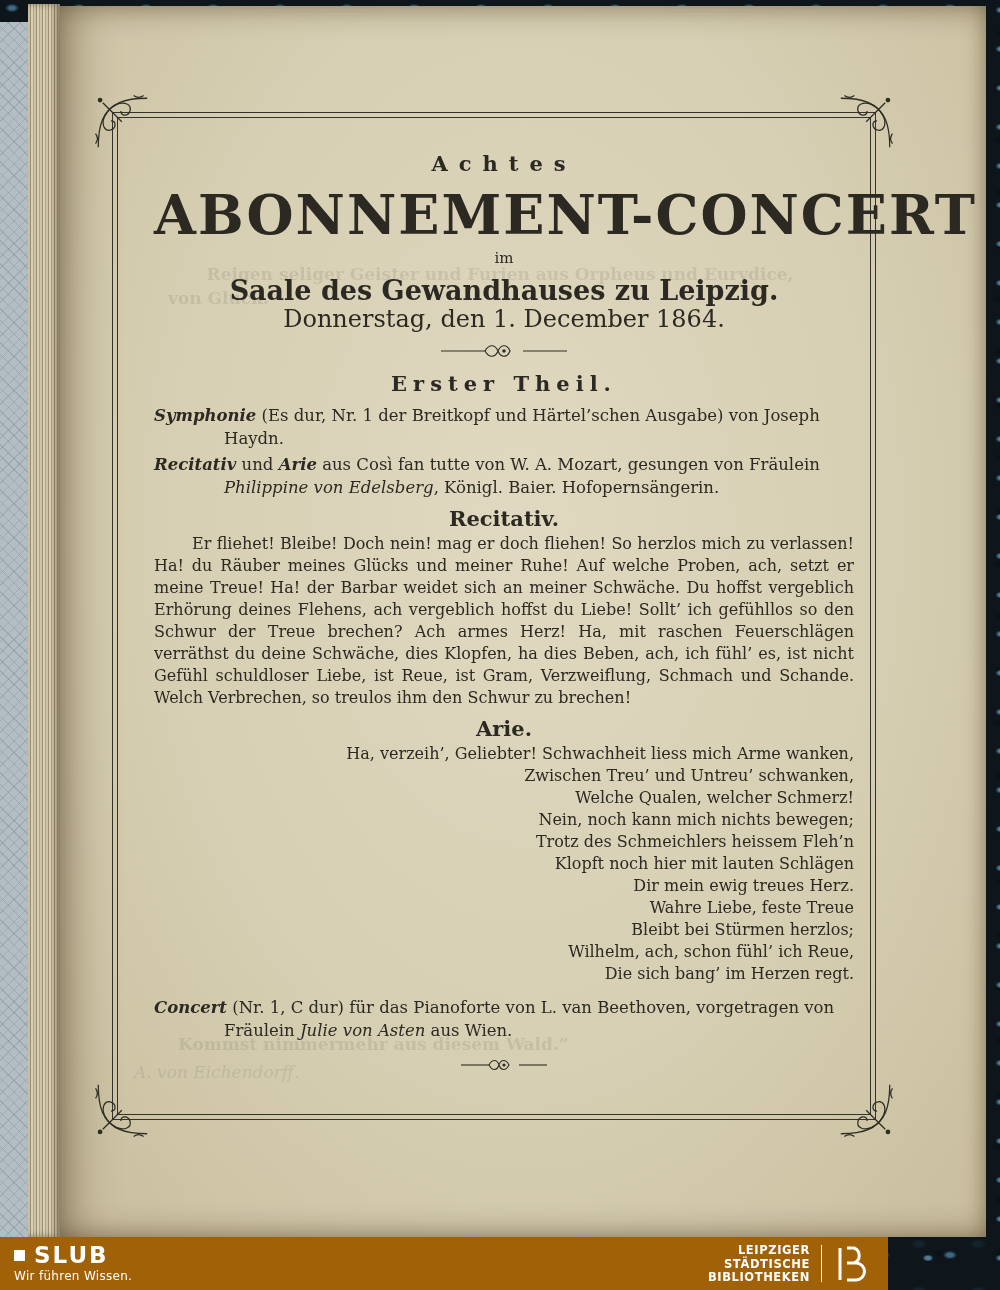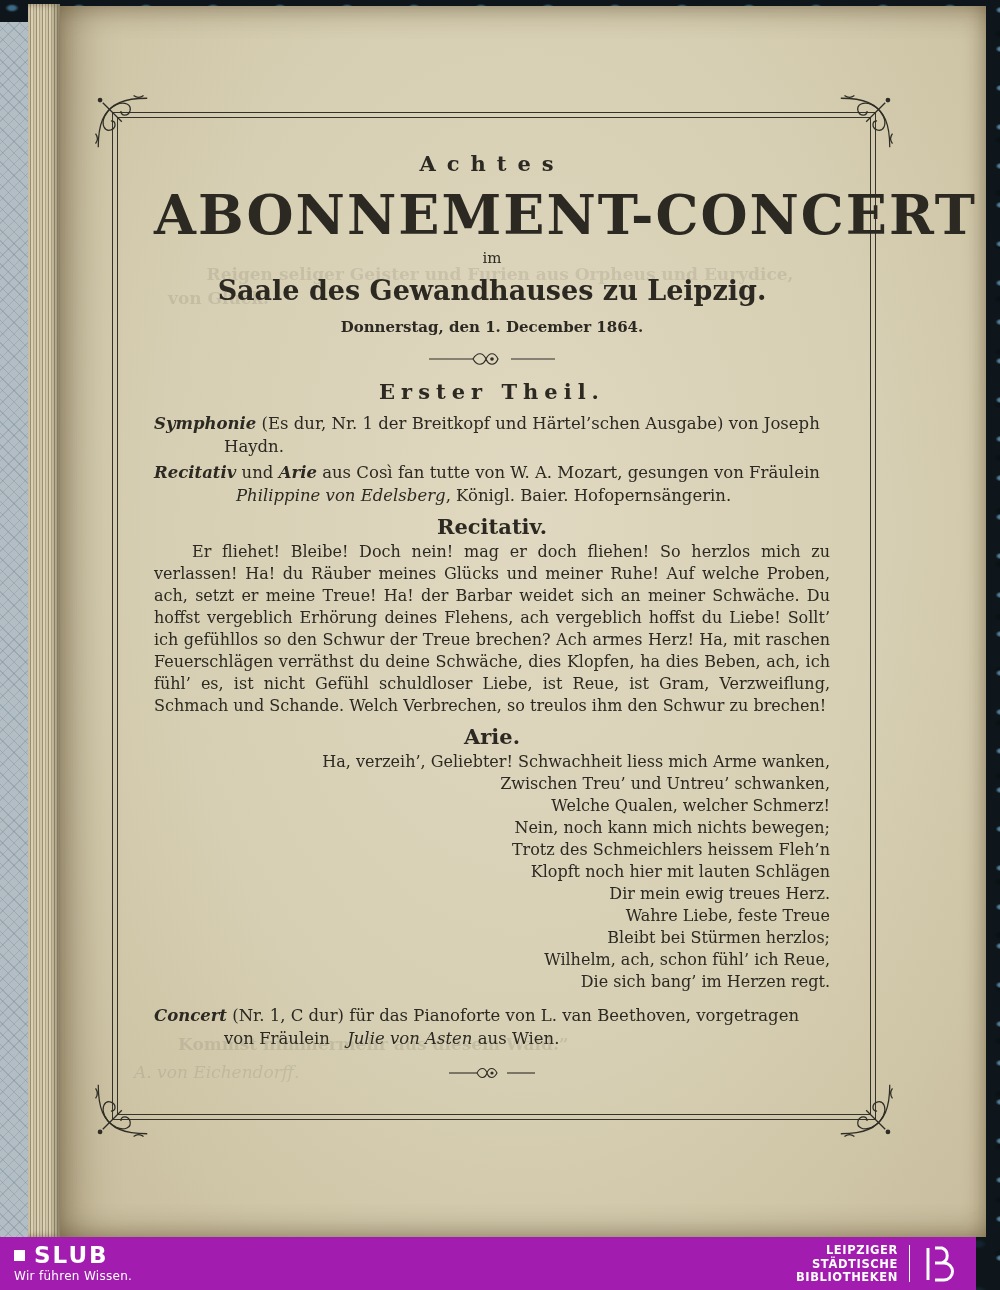--- a/index.html
+++ b/index.html
@@ -46,41 +46,41 @@
     border:1.5px solid #34332b;
   }
   .frame-inner{position:absolute;inset:4px;border:1px solid #34332b;}
   .corner{position:absolute;width:58px;height:58px;}
   .corner.tl{left:-22px;top:-22px;}
   .corner.tr{right:-22px;top:-22px;transform:rotate(90deg);}
   .corner.br{right:-22px;bottom:-22px;transform:rotate(180deg);}
   .corner.bl{left:-22px;bottom:-22px;transform:rotate(270deg);}
   .content{
     position:absolute;left:52px;top:106px;width:762px;height:1006px;
-    box-sizing:border-box;padding:40px 44px 0 42px;
+    box-sizing:border-box;padding:40px 20px 0 42px;
     text-align:center;color:#2b2922;
   }
   .pretitle{font-size:21px;line-height:24px;letter-spacing:11px;font-weight:600;}
   .title{font-size:54px;line-height:52px;font-weight:700;letter-spacing:2px;margin-top:13px;white-space:nowrap;}
   .im{font-size:15px;line-height:18px;margin-top:8px;}
   .venue{font-size:27px;line-height:32px;font-weight:700;margin-top:8px;}
-  .dateline{font-size:15px;line-height:24px;font-weight:700;margin-top:8px;}
+  .dateline{font-size:24px;line-height:24px;font-weight:400;}
   .divider{margin-top:12px;height:16px;}
   .section-title{font-size:21px;line-height:26px;font-weight:700;letter-spacing:6px;margin-top:12px;}
   .entries{text-align:left;font-size:16.5px;line-height:22.5px;margin-top:8px;}
   .entry{padding-left:70px;text-indent:-70px;margin-top:4px;}
   .entry b{font-weight:700;font-style:italic;}
-  .entry i{font-style:italic;margin-left:12px;}
+  .entry i{font-style:italic;}
   .sub-heading{text-align:center;font-size:21px;line-height:18px;font-weight:700;margin-top:11px;}
   .recit-text{text-align:justify;text-indent:38px;font-size:16px;line-height:22px;margin-top:5px;color:#2b2922;}
   .poem{text-align:right;margin-left:84px;font-size:16px;line-height:22px;margin-top:5px;}
   .concert-wrap{margin-top:12px;}
   .divider.small{margin-top:16px;}
   .footer{
-    position:absolute;left:0;bottom:0;width:976px;height:53px;background:#a21caf;
+    position:absolute;left:0;bottom:0;width:888px;height:53px;background:#a16207;
     color:#fff;font-family:"DejaVu Sans","Liberation Sans",sans-serif;z-index:9;
   }
   .slub-block{position:absolute;left:14px;top:6px;}
   .slub-row{display:flex;align-items:center;gap:9px;}
   .slub-square{width:11px;height:11px;background:#fff;}
   .slub-name{font-size:23px;font-weight:700;letter-spacing:2px;line-height:24px;}
   .slub-tagline{font-size:12px;margin-top:2px;letter-spacing:.3px;}
   .library-block{position:absolute;right:78px;top:7px;text-align:right;
     font-size:11.5px;font-weight:700;line-height:13.5px;letter-spacing:.6px;}
   .footer-sep{position:absolute;right:66px;top:8px;width:1px;height:37px;background:#fff;}

